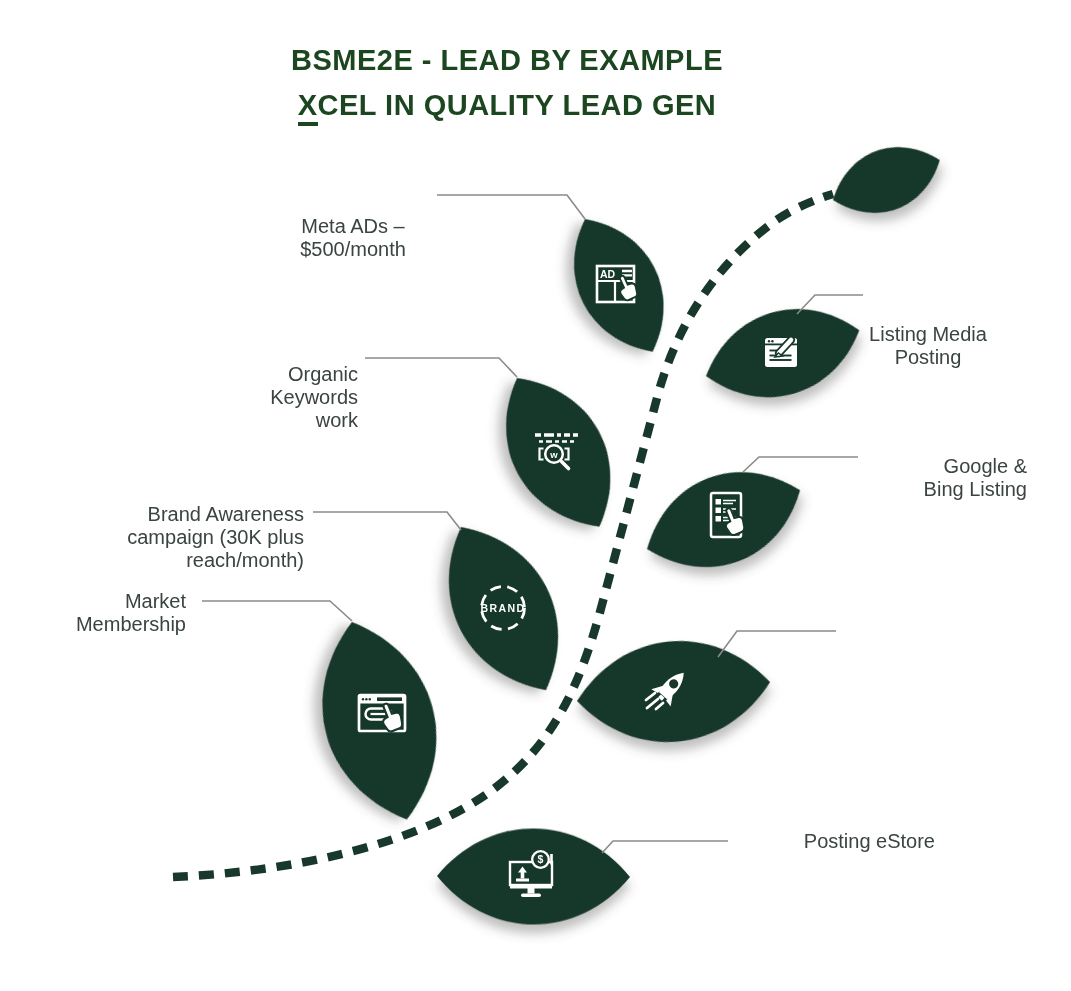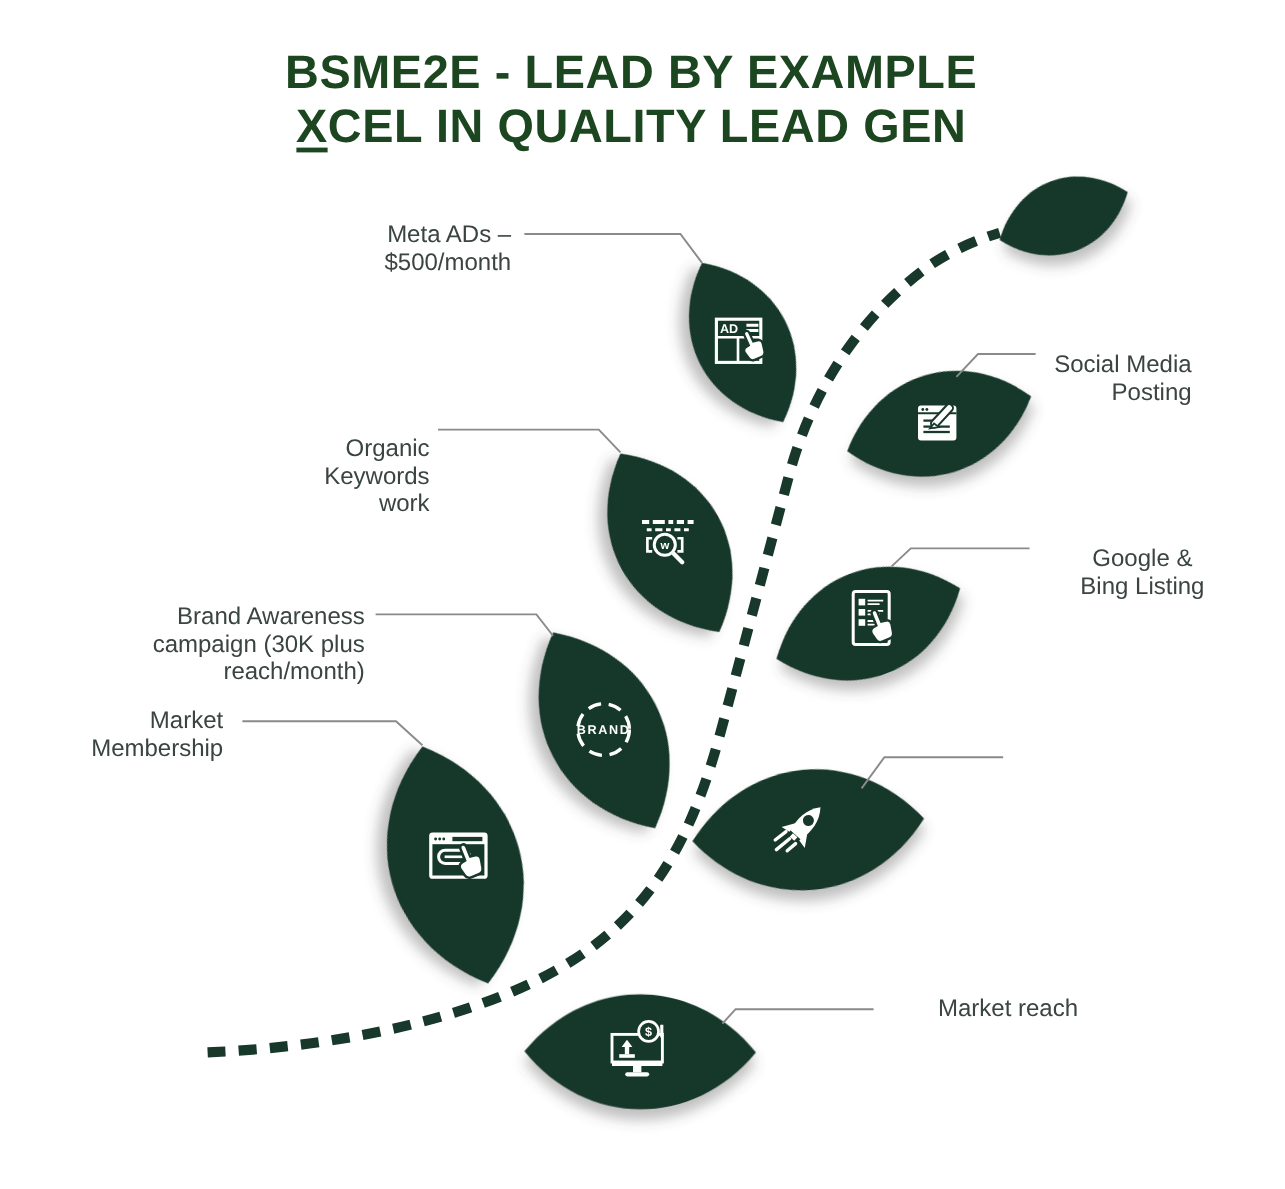--- a/index.html
+++ b/index.html
@@ -10,37 +10,37 @@
     --background:#FFFFFF;
   }
   html,body{margin:0;padding:0;background:var(--background);}
   .stage{
     position:relative;width:1071px;height:991px;overflow:hidden;
     background:var(--background);
     font-family:"Liberation Sans",sans-serif;
   }
   .title-block{
     position:absolute;left:0;top:38px;width:1014px;text-align:center;
-    color:var(--title-green);font-weight:bold;font-size:39px;line-height:45px;letter-spacing:.5px;margin-left:19px;
+    color:var(--title-green);font-weight:bold;font-size:29px;line-height:45px;letter-spacing:.5px;
   }
   .title-x{border-bottom:4px solid currentColor;padding-bottom:0px;display:inline-block;line-height:34px;}
   .diagram-svg{position:absolute;left:0;top:0;}
   .leaf{fill:var(--leaf-green);}
   .stem{stroke:var(--leaf-green);stroke-width:8.5;fill:none;stroke-dasharray:15 11;}
   .conn{stroke:var(--connector-gray);stroke-width:1.6;fill:none;}
   .ws{stroke:#fff;fill:none;}
   .wf{fill:#fff;}
   .gf{fill:var(--leaf-green);}
   .gs{stroke:var(--leaf-green);fill:none;}
   .icon-text{fill:#fff;font-family:"Liberation Sans",sans-serif;font-weight:bold;}
   .label{
     position:absolute;color:var(--label-text);font-size:20px;line-height:23px;
     white-space:pre-line;
   }
-  .la-r{text-align:right;} .la-c{text-align:right;} .la-l{text-align:center;}
+  .la-r{text-align:right;} .la-c{text-align:center;margin-top:30px;} .la-l{text-align:right;}
 </style>
 </head>
 <body>
 
 <div class="stage">
 
   <header class="title-block">
     <div>BSME2E - LEAD BY EXAMPLE</div>
     <div><span class="title-x">X</span><span>CEL IN QUALITY LEAD GEN</span></div>
   </header>
@@ -160,27 +160,27 @@
         <path d="M-8.5,-9.5 L-13,-3.5 L-4,-3.5 Z" class="wf"></path>
         <circle cx="9.5" cy="-16.5" r="8.3" class="gf" stroke="#fff" stroke-width="2.3"></circle>
         <text x="9.5" y="-12.6" text-anchor="middle" font-size="10.5" class="icon-text">$</text>
         <path d="M20.5,-22 V-11.5" class="ws" stroke-width="2.6"></path>
       </g>
     </g>
   </svg>
 
   <div class="label la-c" style="left:280px;top:185px;width:146px;">Meta ADs –
 $500/month</div>
-  <div class="label la-c" style="left:863px;top:293px;width:130px;">Social Media
+  <div class="label la-c" style="left:863px;top:293px;width:130px;">Listing Media
 Posting</div>
   <div class="label la-r" style="left:252px;top:352px;width:106px;margin-top:11px;">Organic
 Keywords
 work</div>
   <div class="label la-l" style="left:877px;top:455px;width:150px;">Google &amp;
 Bing Listing</div>
   <div class="label la-r" style="left:126px;top:503px;width:178px;">Brand Awareness
 campaign (30K plus
 reach/month)</div>
   <div class="label la-r" style="left:72px;top:590px;width:114px;">Market
 Membership</div>
-  <div class="label la-l" style="left:745px;top:830px;width:190px;">Market reach</div>
+  <div class="label la-l" style="left:745px;top:830px;width:190px;">Posting eStore</div>
 
 </div>
 
 </body></html>

